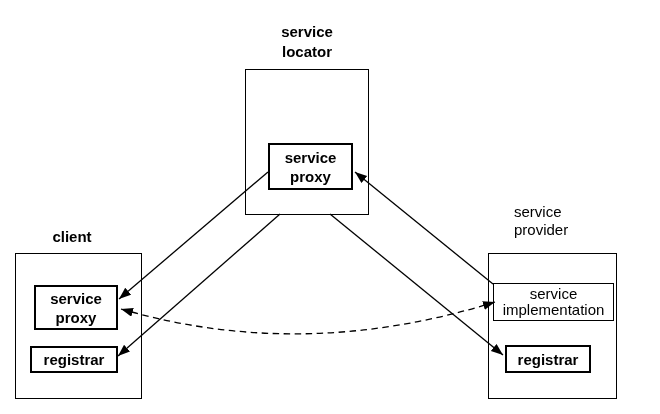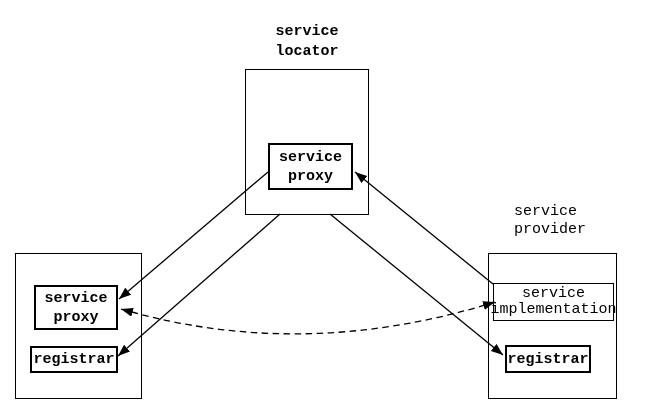--- a/index.html
+++ b/index.html
@@ -5,21 +5,21 @@
   html, body {
     margin: 0;
     padding: 0;
     background: #ffffff;
   }
   #canvas {
     position: relative;
     width: 660px;
     height: 414px;
     background: #ffffff;
-    font-family: Liberation Mono, monospace;
+    font-family: Liberation Sans, sans-serif;
     color: #000000;
     overflow: hidden;
   }
   .box {
     position: absolute;
     border: 1px solid #000000;
     box-sizing: border-box;
     background: transparent;
   }
   .inner-box {
@@ -71,20 +71,21 @@
 <div id="canvas">
 
   <div class="node-label bold center lh20" style="left:245px; top:22px; width:124px;">service
 locator</div>
   <div class="box" style="left:245px; top:69px; width:124px; height:146px;"></div>
   <div class="box inner-box" style="left:268px; top:143px; width:85px; height:47px;">
     <span class="box-text bold two-line">service
 proxy</span>
   </div>
 
+  <div class="node-label bold center" style="left:16px; top:228px; width:112px;">client</div>
   <div class="box" style="left:15px; top:253px; width:127px; height:146px;"></div>
   <div class="box inner-box" style="left:34px; top:285px; width:84px; height:45px;">
     <span class="box-text bold two-line">service
 proxy</span>
   </div>
   <div class="box inner-box" style="left:30px; top:346px; width:88px; height:27px;">
     <span class="box-text bold">registrar</span>
   </div>
 
   <div class="node-label lh18" style="left:514px; top:203px;">service

